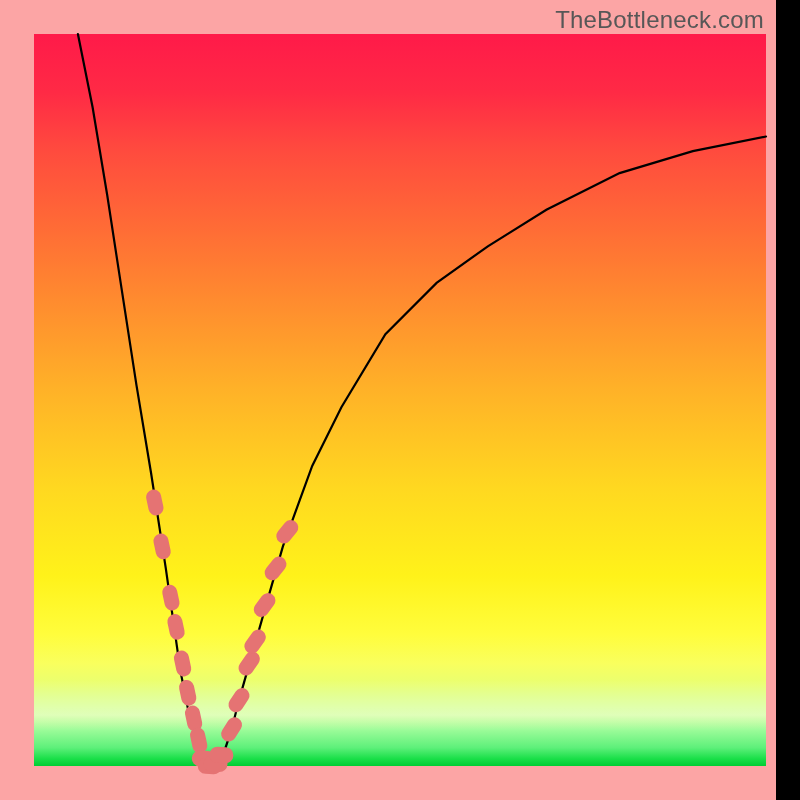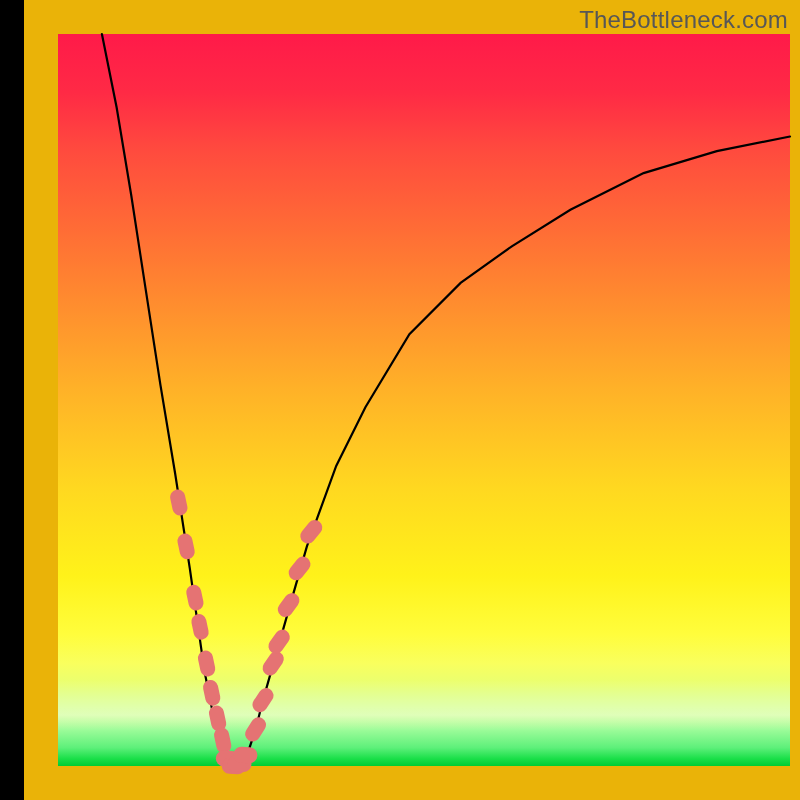--- a/index.html
+++ b/index.html
@@ -10,22 +10,21 @@
     overflow: hidden;
     background: #000;
     font-family: Arial, Helvetica, sans-serif;
   }
   .frame {
     position: absolute;
     left: 0;
     top: 0;
     width: 776px;
     height: 800px;
-    background: #eab308;
-    margin-left: 24px;
+    background: #fca5a5;
   }
   .plot {
     position: absolute;
     left: 34px;
     top: 34px;
     width: 732px;
     height: 732px;
     
   }
   .gradient {

